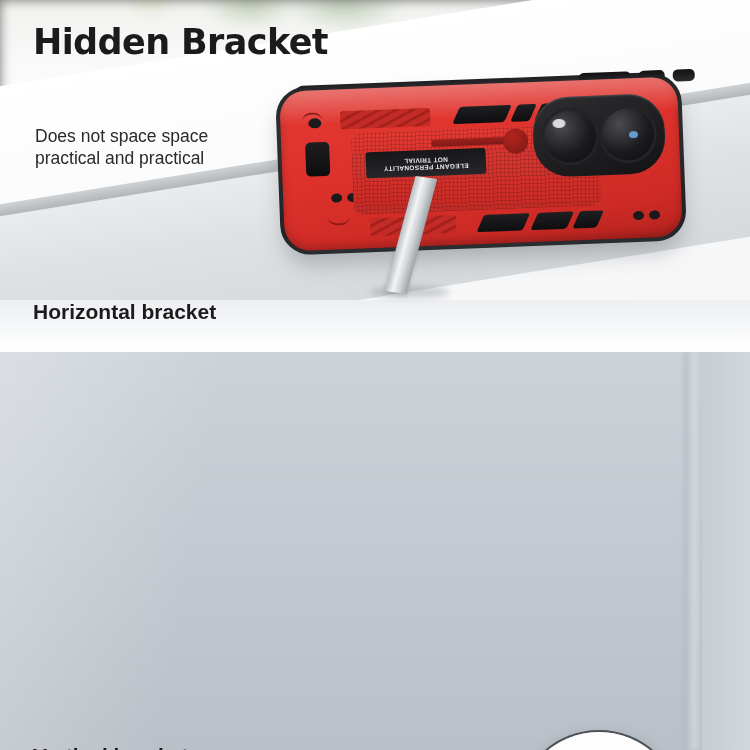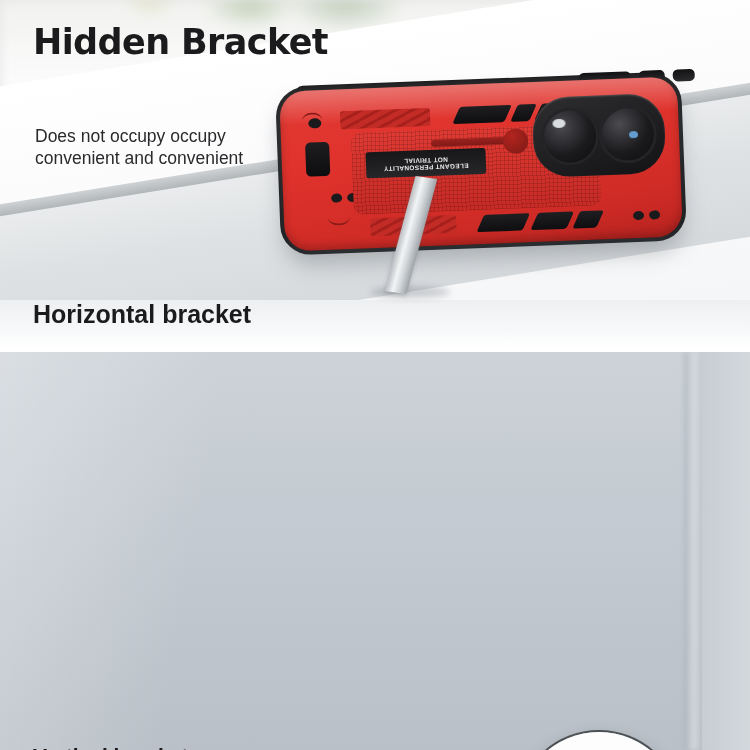--- a/index.html
+++ b/index.html
@@ -2,21 +2,21 @@
 <html><head>
 <meta charset="utf-8">
 <style>
   html,body{margin:0;padding:0;background:#fff;}
   body{font-family:"Liberation Sans",sans-serif;}
 
   #page{position:relative;width:750px;height:750px;overflow:hidden;background:#fff;}
 
   
   #panel-top{position:absolute;left:0;top:0;width:750px;height:348px;overflow:hidden;
-    background:#e5e5e5;}
+    background:#737373;}
   
   .t-wallblur{position:absolute;left:0;top:0;width:750px;height:130px;
     background:
       radial-gradient(ellipse 70px 40px at 250px 2px, rgba(150,175,130,.55), rgba(150,175,130,0) 70%),
       radial-gradient(ellipse 90px 55px at 345px -5px, rgba(120,150,105,.5), rgba(120,150,105,0) 70%),
       radial-gradient(ellipse 40px 26px at 150px 0px, rgba(205,205,150,.45), rgba(205,205,150,0) 70%),
       linear-gradient(180deg,#f1f2ef 0%,#fafafa 55%,#ffffff 100%);
     filter:blur(6px);}
   
   .t-wood{position:absolute;right:0;top:44px;width:190px;height:60px;
@@ -148,21 +148,21 @@
   .co-arrow{position:absolute;left:0;top:0;width:166px;height:166px;}
 
   
   #title{position:absolute;left:33px;top:22px;width:440px;
     font-family:"DejaVu Sans",sans-serif;font-weight:bold;font-size:35px;line-height:1.18;
     color:#1b1b1d;letter-spacing:-.6px;}
   #subtitle{position:absolute;left:35px;top:126px;width:330px;
     font-family:"Liberation Sans",sans-serif;font-weight:normal;font-size:17.5px;
     line-height:1.25;color:#2a2a2d;}
   #label-h{position:absolute;left:33px;top:300px;
-    font-family:"Liberation Sans",sans-serif;font-weight:bold;font-size:25px;color:#1b1b1d;}
+    font-family:"Liberation Sans",sans-serif;font-weight:bold;font-size:21px;color:#1b1b1d;}
   #label-v{position:absolute;left:33px;top:392px;
     font-family:"Liberation Sans",sans-serif;font-weight:bold;font-size:21px;color:#1b1b1d;}
   #divider{position:absolute;left:0;top:347px;width:750px;height:5px;background:#ffffff;}
 </style>
 </head>
 <body>
 
 <div id="page">
 
   <div id="panel-top">
@@ -221,22 +221,22 @@
         </div>
       </div>
     </div>
     <div class="ct-standshadow"></div>
     <div class="ct-stand"></div>
 
     <div id="title">
       <div>Hidden Bracket</div>
     </div>
     <div id="subtitle">
-      <div>Does not occupy occupy</div>
-      <div>convenient and convenient</div>
+      <div>Does not space space</div>
+      <div>practical and practical</div>
     </div>
     <div id="label-h">Horizontal bracket</div>
   </div>
 
   <div id="divider"></div>
 
   <div id="panel-bot">
     <div class="b-wall"></div>
     <div class="b-wallseam"></div>
     <div class="b-wallright"></div>

